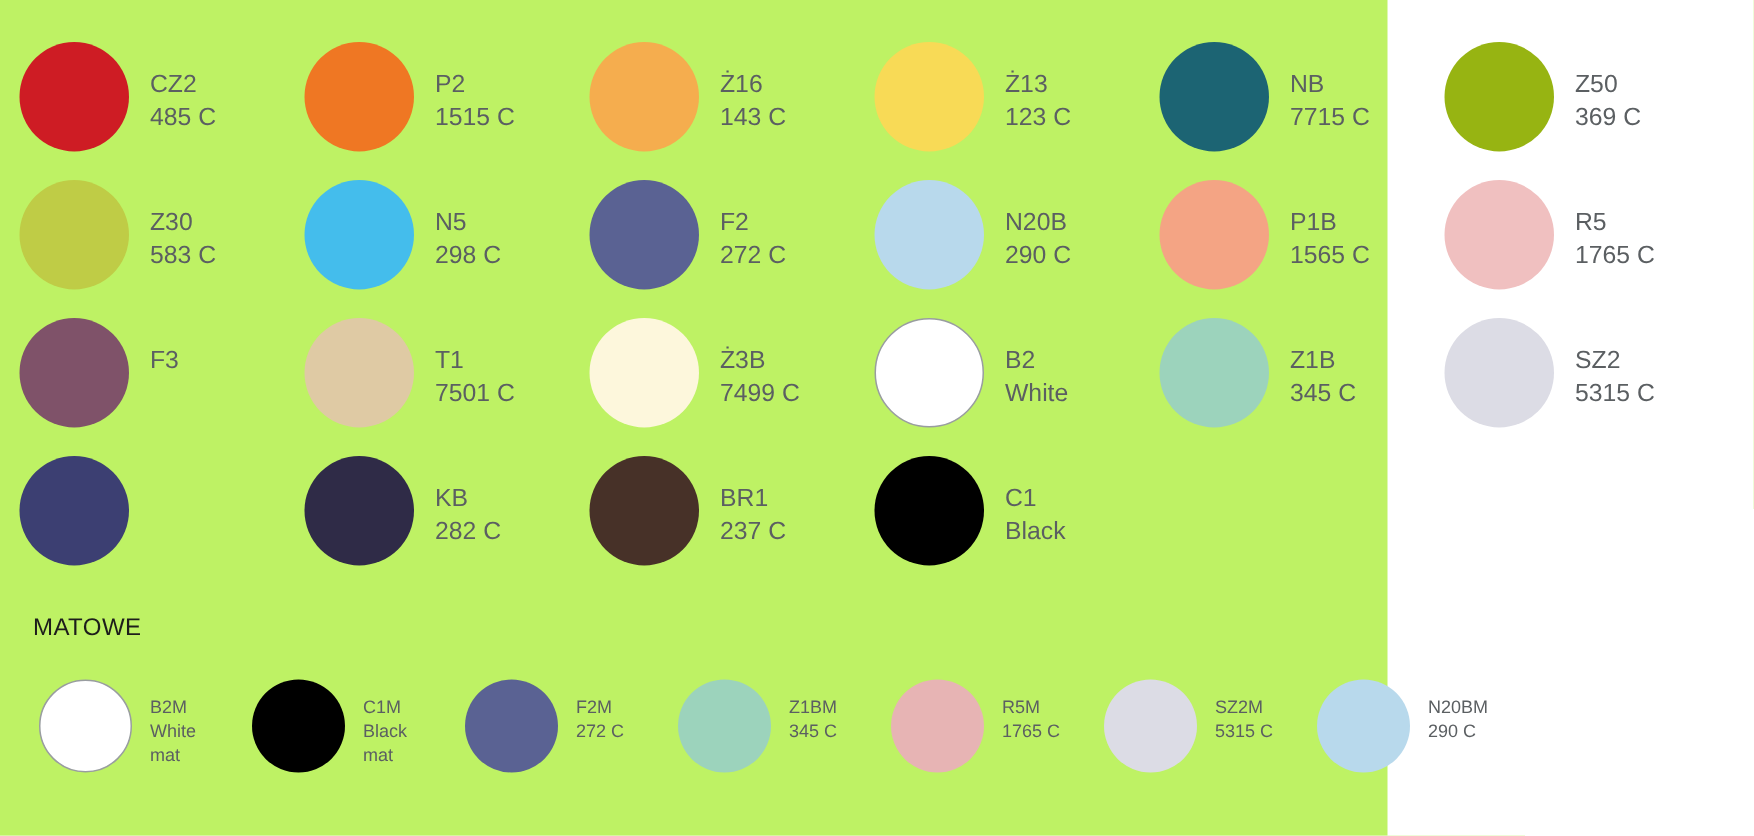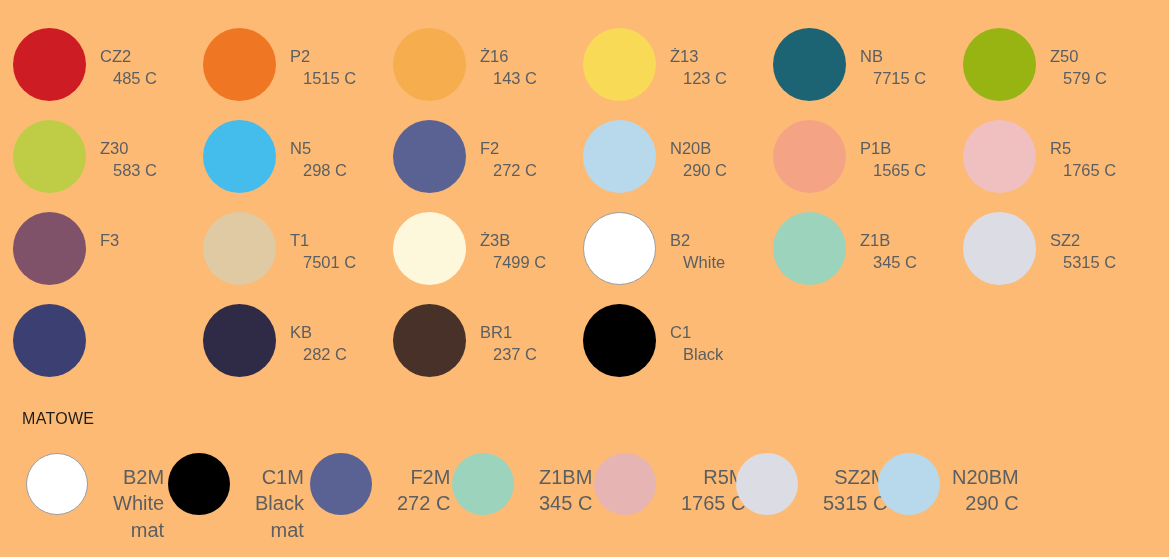--- a/index.html
+++ b/index.html
@@ -11,23 +11,23 @@
   body {
     width: 1169px;
     height: 557px;
     font-family: "Liberation Sans", sans-serif;
     position: relative;
     overflow: hidden;
   }
 
   .palette-page {
     position: relative;
-    width: 1169px;
+    width: 925px;
     height: 557px;
-    background: #fdba74;
+    background: #bef264;
   }
 
   
   .gloss-grid {
     position: absolute;
     left: 13px;
     top: 28px;
     width: 1148px;
     display: grid;
     grid-template-columns: repeat(6, 190px);
@@ -53,21 +53,21 @@
   }
 
   .swatch-labels {
     padding-top: 18px;
     line-height: 1.32;
     color: #5b5f62;
     font-size: 16.5px;
     white-space: nowrap;
   }
   .swatch-name { display: block; }
-  .swatch-code { display: block; margin-left: 13px; }
+  .swatch-code { display: block; }
   .swatch-code:empty { display: none; }
 
   
   .matte-heading {
     position: absolute;
     left: 22px;
     top: 410px;
     font-size: 16px;
     color: #1d1d1b;
     letter-spacing: 0.3px;
@@ -83,22 +83,21 @@
     grid-auto-rows: 92px;
   }
 
   .matte-grid .swatch-cell { gap: 12px; }
   .matte-grid .swatch-dot {
     width: 62px;
     height: 62px;
   }
   .matte-grid .swatch-labels {
     padding-top: 11px;
-    font-size: 20px;
-    text-align: right;
+    font-size: 12px;
   }
   .swatch-note { display: block; }
   .swatch-note:empty { display: none; }
 </style>
 </head>
 <body>
 
 <div class="palette-page">
 
   <div class="gloss-grid">
@@ -134,21 +133,21 @@
         <div class="swatch-dot" style="background: rgb(28, 100, 115);"></div>
         <div class="swatch-labels">
           <span class="swatch-name">NB</span>
           <span class="swatch-code">7715 C</span>
         </div>
       </div>
       <div class="swatch-cell">
         <div class="swatch-dot" style="background: rgb(151, 180, 18);"></div>
         <div class="swatch-labels">
           <span class="swatch-name">Z50</span>
-          <span class="swatch-code">579 C</span>
+          <span class="swatch-code">369 C</span>
         </div>
       </div>
       <div class="swatch-cell">
         <div class="swatch-dot" style="background: rgb(191, 204, 70);"></div>
         <div class="swatch-labels">
           <span class="swatch-name">Z30</span>
           <span class="swatch-code">583 C</span>
         </div>
       </div>
       <div class="swatch-cell">

